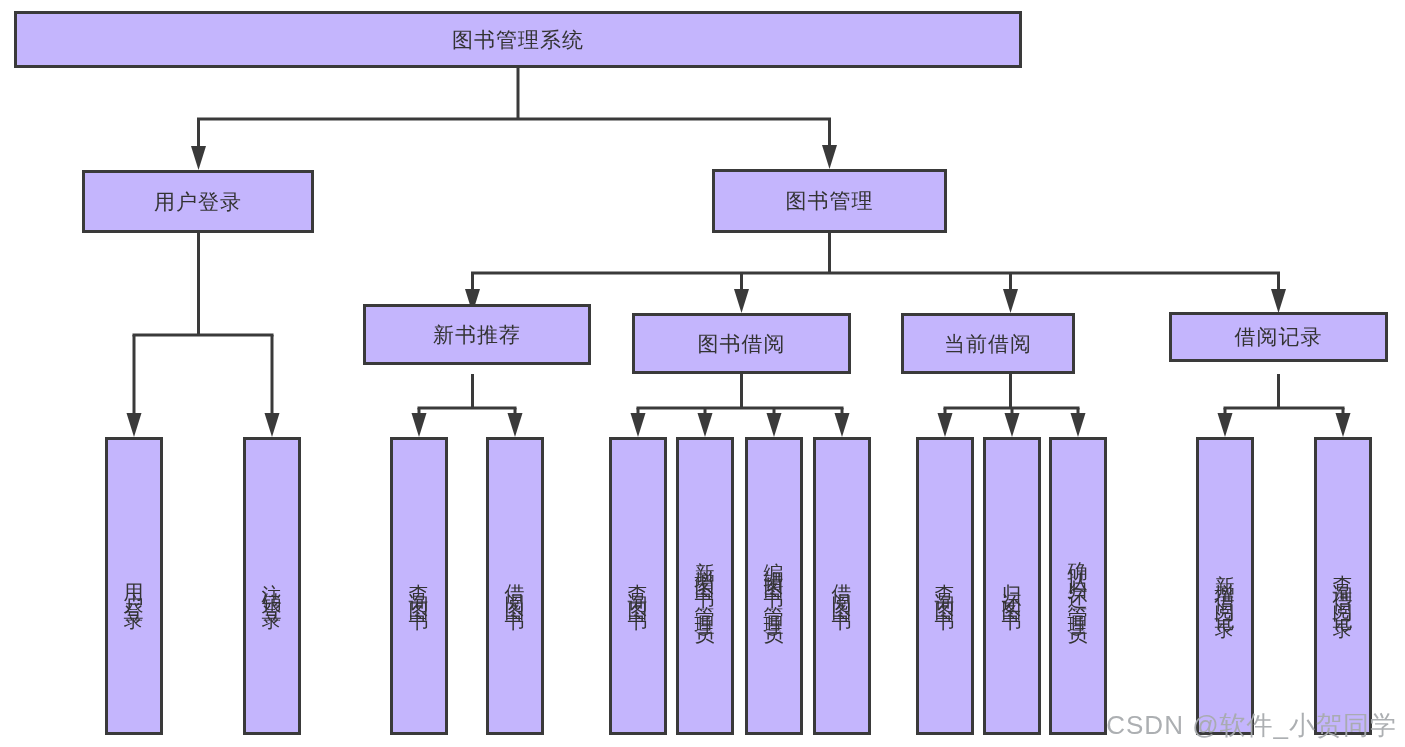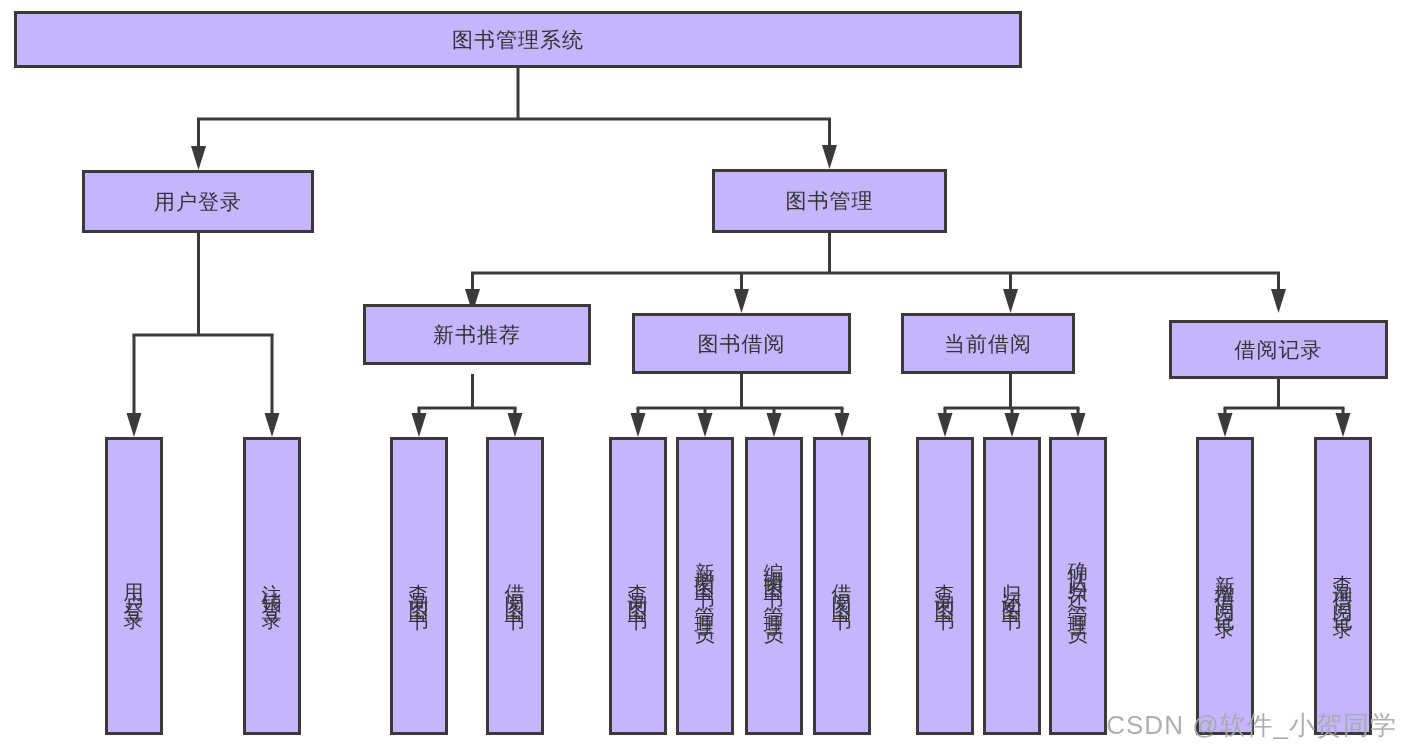--- a/index.html
+++ b/index.html
@@ -143,21 +143,21 @@
 
   <div class="box hbox" style="left:363px;top:304px;width:228px;height:61px;">
     <span>新书推荐</span>
   </div>
   <div class="box hbox" style="left:632px;top:313px;width:219px;height:61px;">
     <span>图书借阅</span>
   </div>
   <div class="box hbox" style="left:901px;top:313px;width:174px;height:61px;">
     <span>当前借阅</span>
   </div>
-  <div class="box hbox" style="left:1169px;top:320px;width:219px;height:59px;">
+  <div class="box hbox" style="left:1169px;top:312px;width:219px;height:50px;">
     <span>借阅记录</span>
   </div>
 
   <div class="box vbox" style="left:105px;">
     <span class="vlabel">用户登录</span>
   </div>
   <div class="box vbox" style="left:243px;">
     <span class="vlabel">注销登录</span>
   </div>
 

